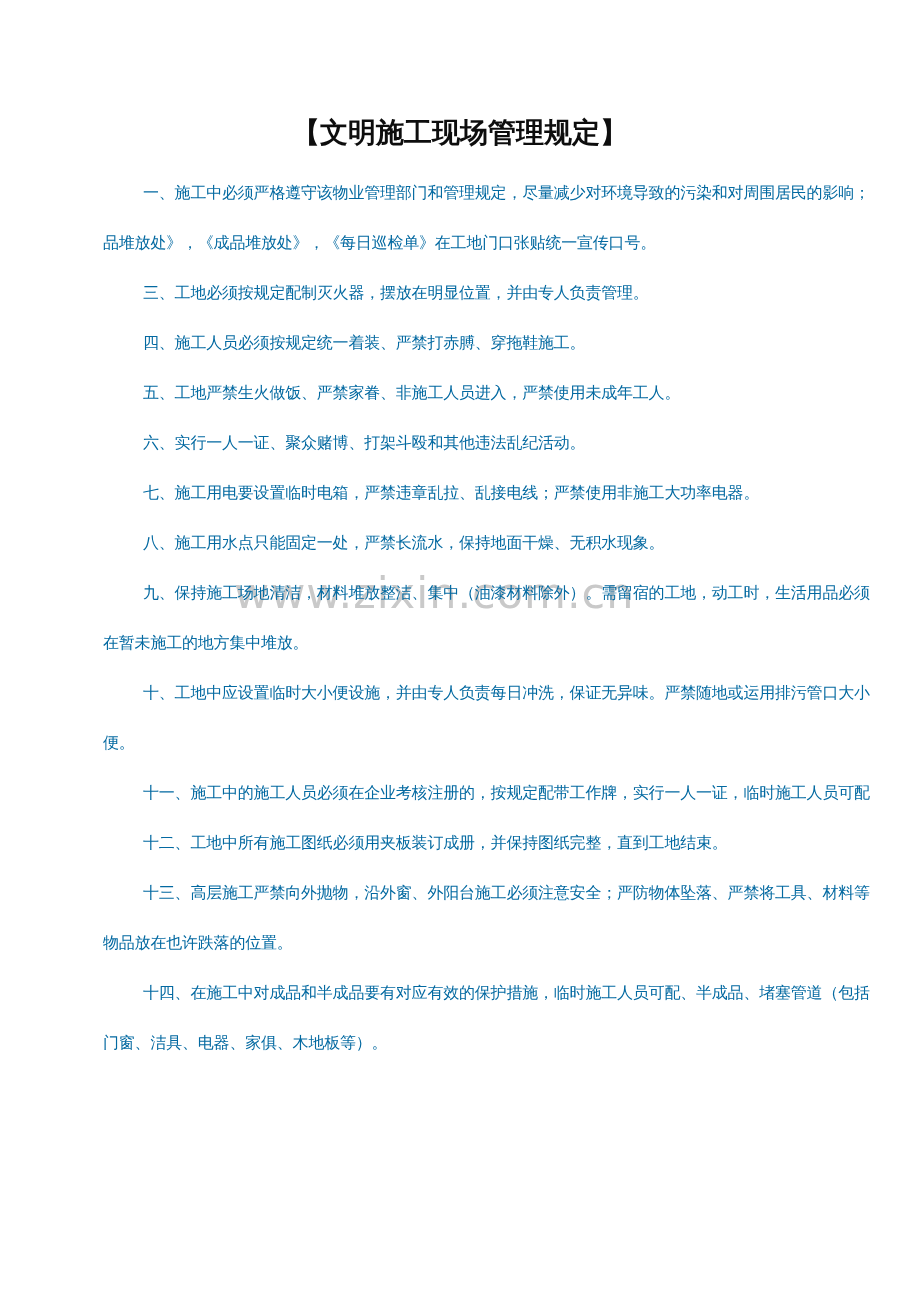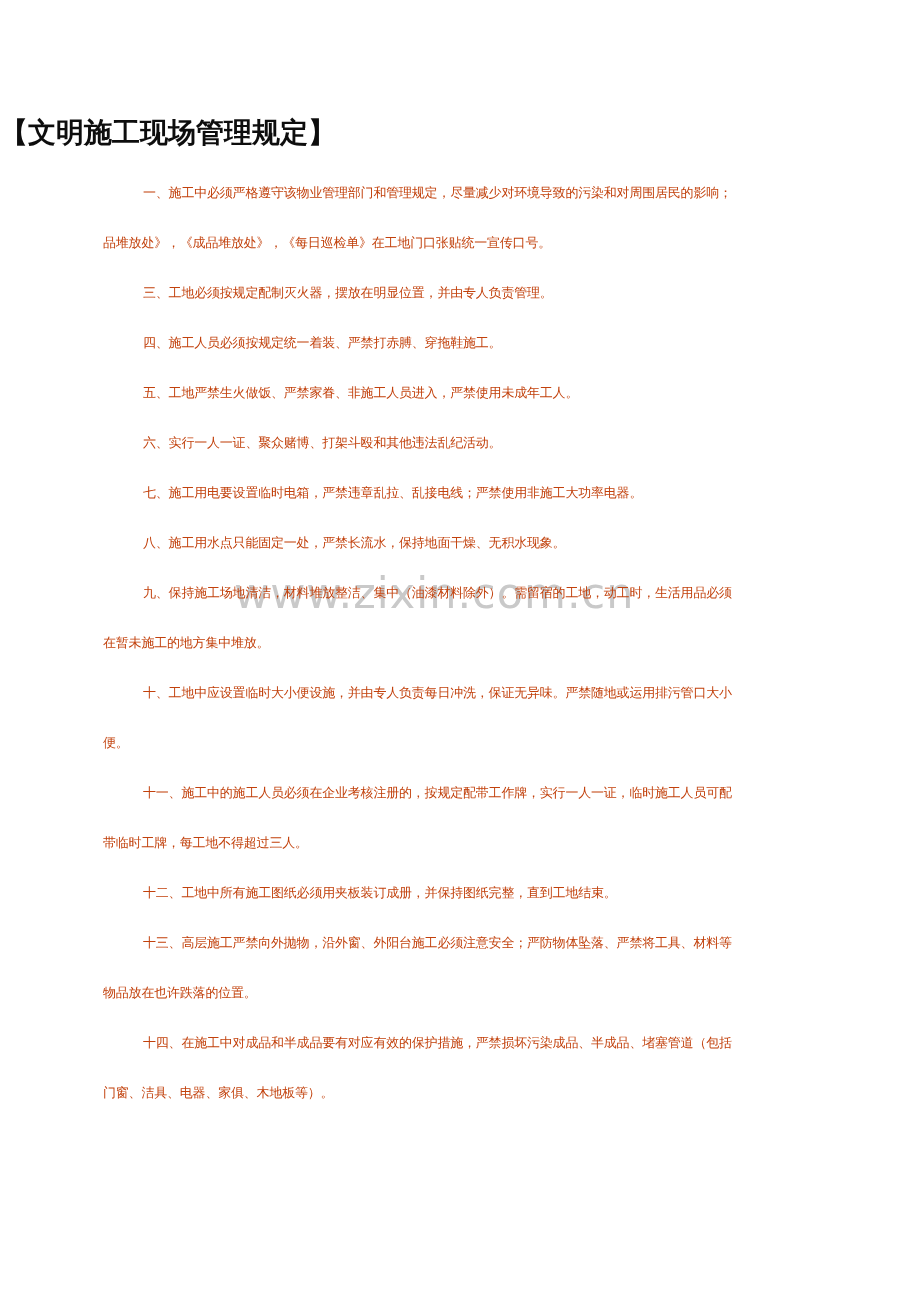--- a/index.html
+++ b/index.html
@@ -28,39 +28,39 @@
     user-select: none;
     white-space: nowrap;
   }
   .doc-title {
     position: relative;
     z-index: 1;
     margin: 0;
     padding-top: 112px;
     height: 42px;
     line-height: 42px;
-    text-align: left;
+    text-align: center;
     font-family: "Liberation Sans", "DejaVu Sans", sans-serif;
     font-size: 28px;
     font-weight: bold;
     color: #0d0d0d;
     letter-spacing: 0px;
   }
   .content {
     position: relative;
     z-index: 1;
     margin-top: 14px;
     padding-left: 103px;
     padding-right: 90px;
   }
   .line {
     height: 50px;
     line-height: 50px;
-    font-size: 13px;
-    color: #c2410c;
+    font-size: 16px;
+    color: #0369a1;
     white-space: nowrap;
     letter-spacing: -0.2px;
   }
   .line.first {
     padding-left: 40px; 
   }
 </style>
 </head>
 <body>
 
@@ -77,21 +77,20 @@
       <div class="line first">四、施工人员必须按规定统一着装、严禁打赤膊、穿拖鞋施工。</div>
       <div class="line first">五、工地严禁生火做饭、严禁家眷、非施工人员进入，严禁使用未成年工人。</div>
       <div class="line first">六、实行一人一证、聚众赌博、打架斗殴和其他违法乱纪活动。</div>
       <div class="line first">七、施工用电要设置临时电箱，严禁违章乱拉、乱接电线；严禁使用非施工大功率电器。</div>
       <div class="line first">八、施工用水点只能固定一处，严禁长流水，保持地面干燥、无积水现象。</div>
       <div class="line first">九、保持施工场地清洁，材料堆放整洁、集中（油漆材料除外）。需留宿的工地，动工时，生活用品必须</div>
       <div class="line">在暂未施工的地方集中堆放。</div>
       <div class="line first">十、工地中应设置临时大小便设施，并由专人负责每日冲洗，保证无异味。严禁随地或运用排污管口大小</div>
       <div class="line">便。</div>
       <div class="line first">十一、施工中的施工人员必须在企业考核注册的，按规定配带工作牌，实行一人一证，临时施工人员可配</div>
-      <div class="line">带临时工牌，每工地不得超过三人。</div>
       <div class="line first">十二、工地中所有施工图纸必须用夹板装订成册，并保持图纸完整，直到工地结束。</div>
       <div class="line first">十三、高层施工严禁向外抛物，沿外窗、外阳台施工必须注意安全；严防物体坠落、严禁将工具、材料等</div>
       <div class="line">物品放在也许跌落的位置。</div>
-      <div class="line first">十四、在施工中对成品和半成品要有对应有效的保护措施，严禁损坏污染成品、半成品、堵塞管道（包括</div>
+      <div class="line first">十四、在施工中对成品和半成品要有对应有效的保护措施，临时施工人员可配、半成品、堵塞管道（包括</div>
       <div class="line">门窗、洁具、电器、家俱、木地板等）。</div>
     </div>
 
 </div>
 
 </body></html>

